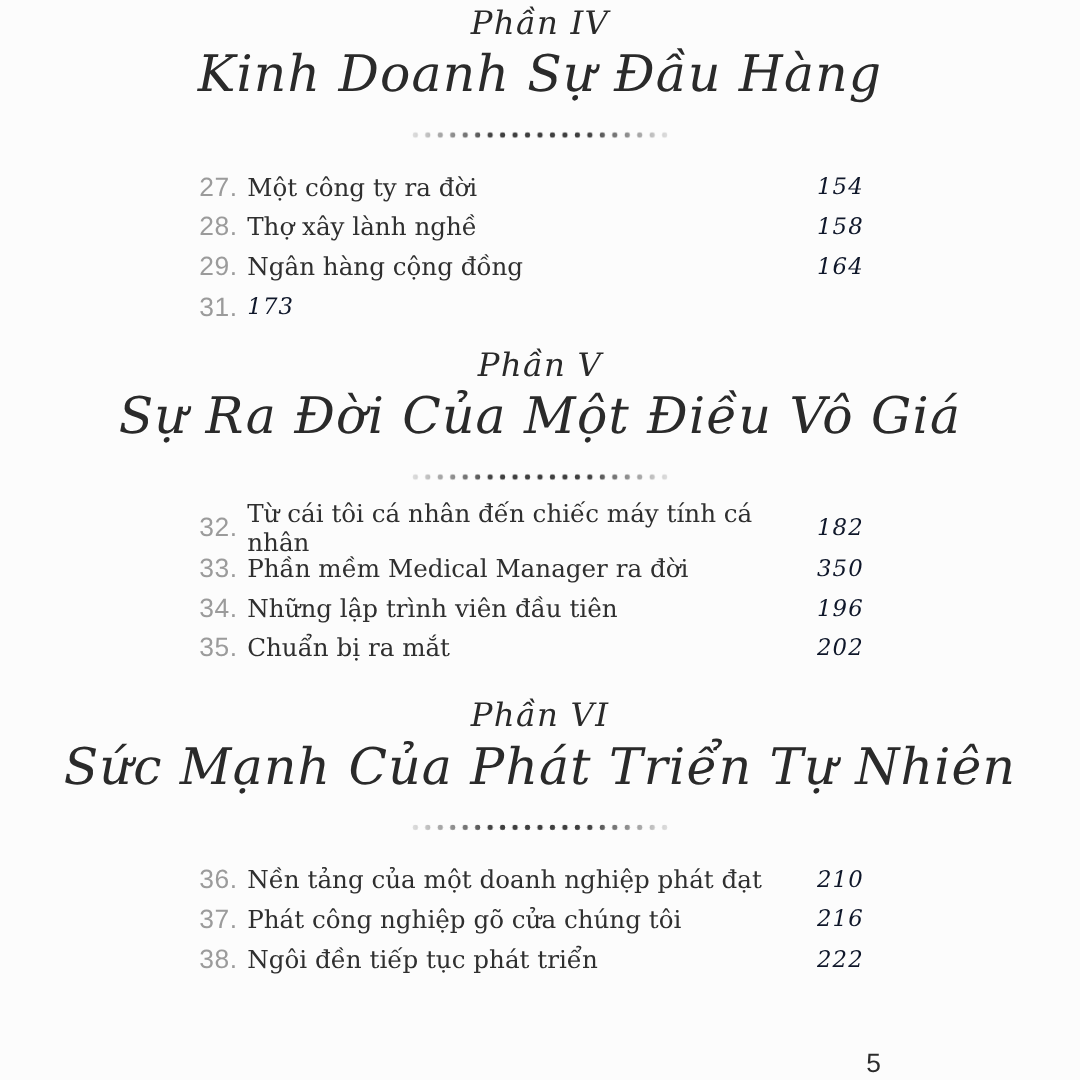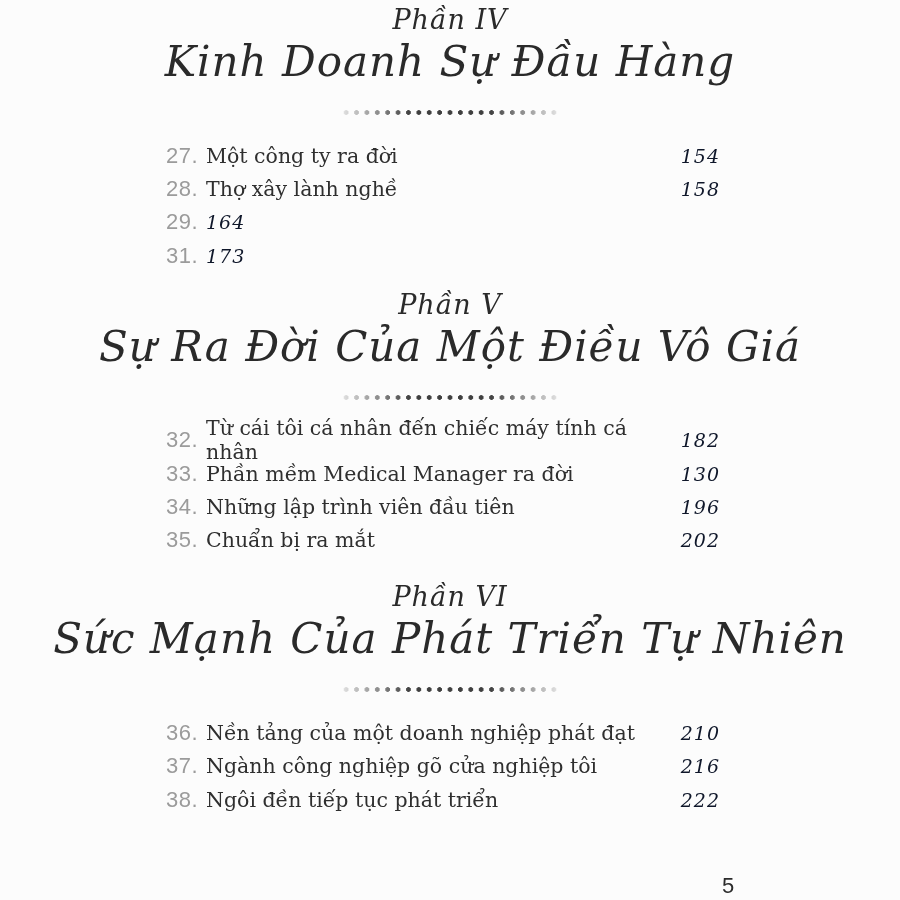--- a/index.html
+++ b/index.html
@@ -99,20 +99,21 @@
         <span class="title">Một công ty ra đời</span>
         <span class="pg">154</span>
       </div>
       <div class="entry">
         <span class="num">28.</span>
         <span class="title">Thợ xây lành nghề</span>
         <span class="pg">158</span>
       </div>
       <div class="entry">
         <span class="num">29.</span>
+        <span class="title">Ngân hàng cộng đồng</span>
         <span class="pg">164</span>
       </div>
       <div class="entry">
         <span class="num">31.</span>
         <span class="pg">173</span>
       </div>
     </div>
   </section>
 
   <section class="toc-section sec-2">
@@ -121,21 +122,21 @@
     <div class="divider"></div>
     <div class="entries">
       <div class="entry">
         <span class="num">32.</span>
         <span class="title">Từ cái tôi cá nhân đến chiếc máy tính cá nhân</span>
         <span class="pg">182</span>
       </div>
       <div class="entry">
         <span class="num">33.</span>
         <span class="title">Phần mềm Medical Manager ra đời</span>
-        <span class="pg">130</span>
+        <span class="pg">350</span>
       </div>
       <div class="entry">
         <span class="num">34.</span>
         <span class="title">Những lập trình viên đầu tiên</span>
         <span class="pg">196</span>
       </div>
       <div class="entry">
         <span class="num">35.</span>
         <span class="title">Chuẩn bị ra mắt</span>
         <span class="pg">202</span>
@@ -148,21 +149,21 @@
     <div class="section-title">Sức Mạnh Của Phát Triển Tự Nhiên</div>
     <div class="divider"></div>
     <div class="entries">
       <div class="entry">
         <span class="num">36.</span>
         <span class="title">Nền tảng của một doanh nghiệp phát đạt</span>
         <span class="pg">210</span>
       </div>
       <div class="entry">
         <span class="num">37.</span>
-        <span class="title">Ngành công nghiệp gõ cửa nghiệp tôi</span>
+        <span class="title">Phát công nghiệp gõ cửa chúng tôi</span>
         <span class="pg">216</span>
       </div>
       <div class="entry">
         <span class="num">38.</span>
         <span class="title">Ngôi đền tiếp tục phát triển</span>
         <span class="pg">222</span>
       </div>
     </div>
   </section>
 

